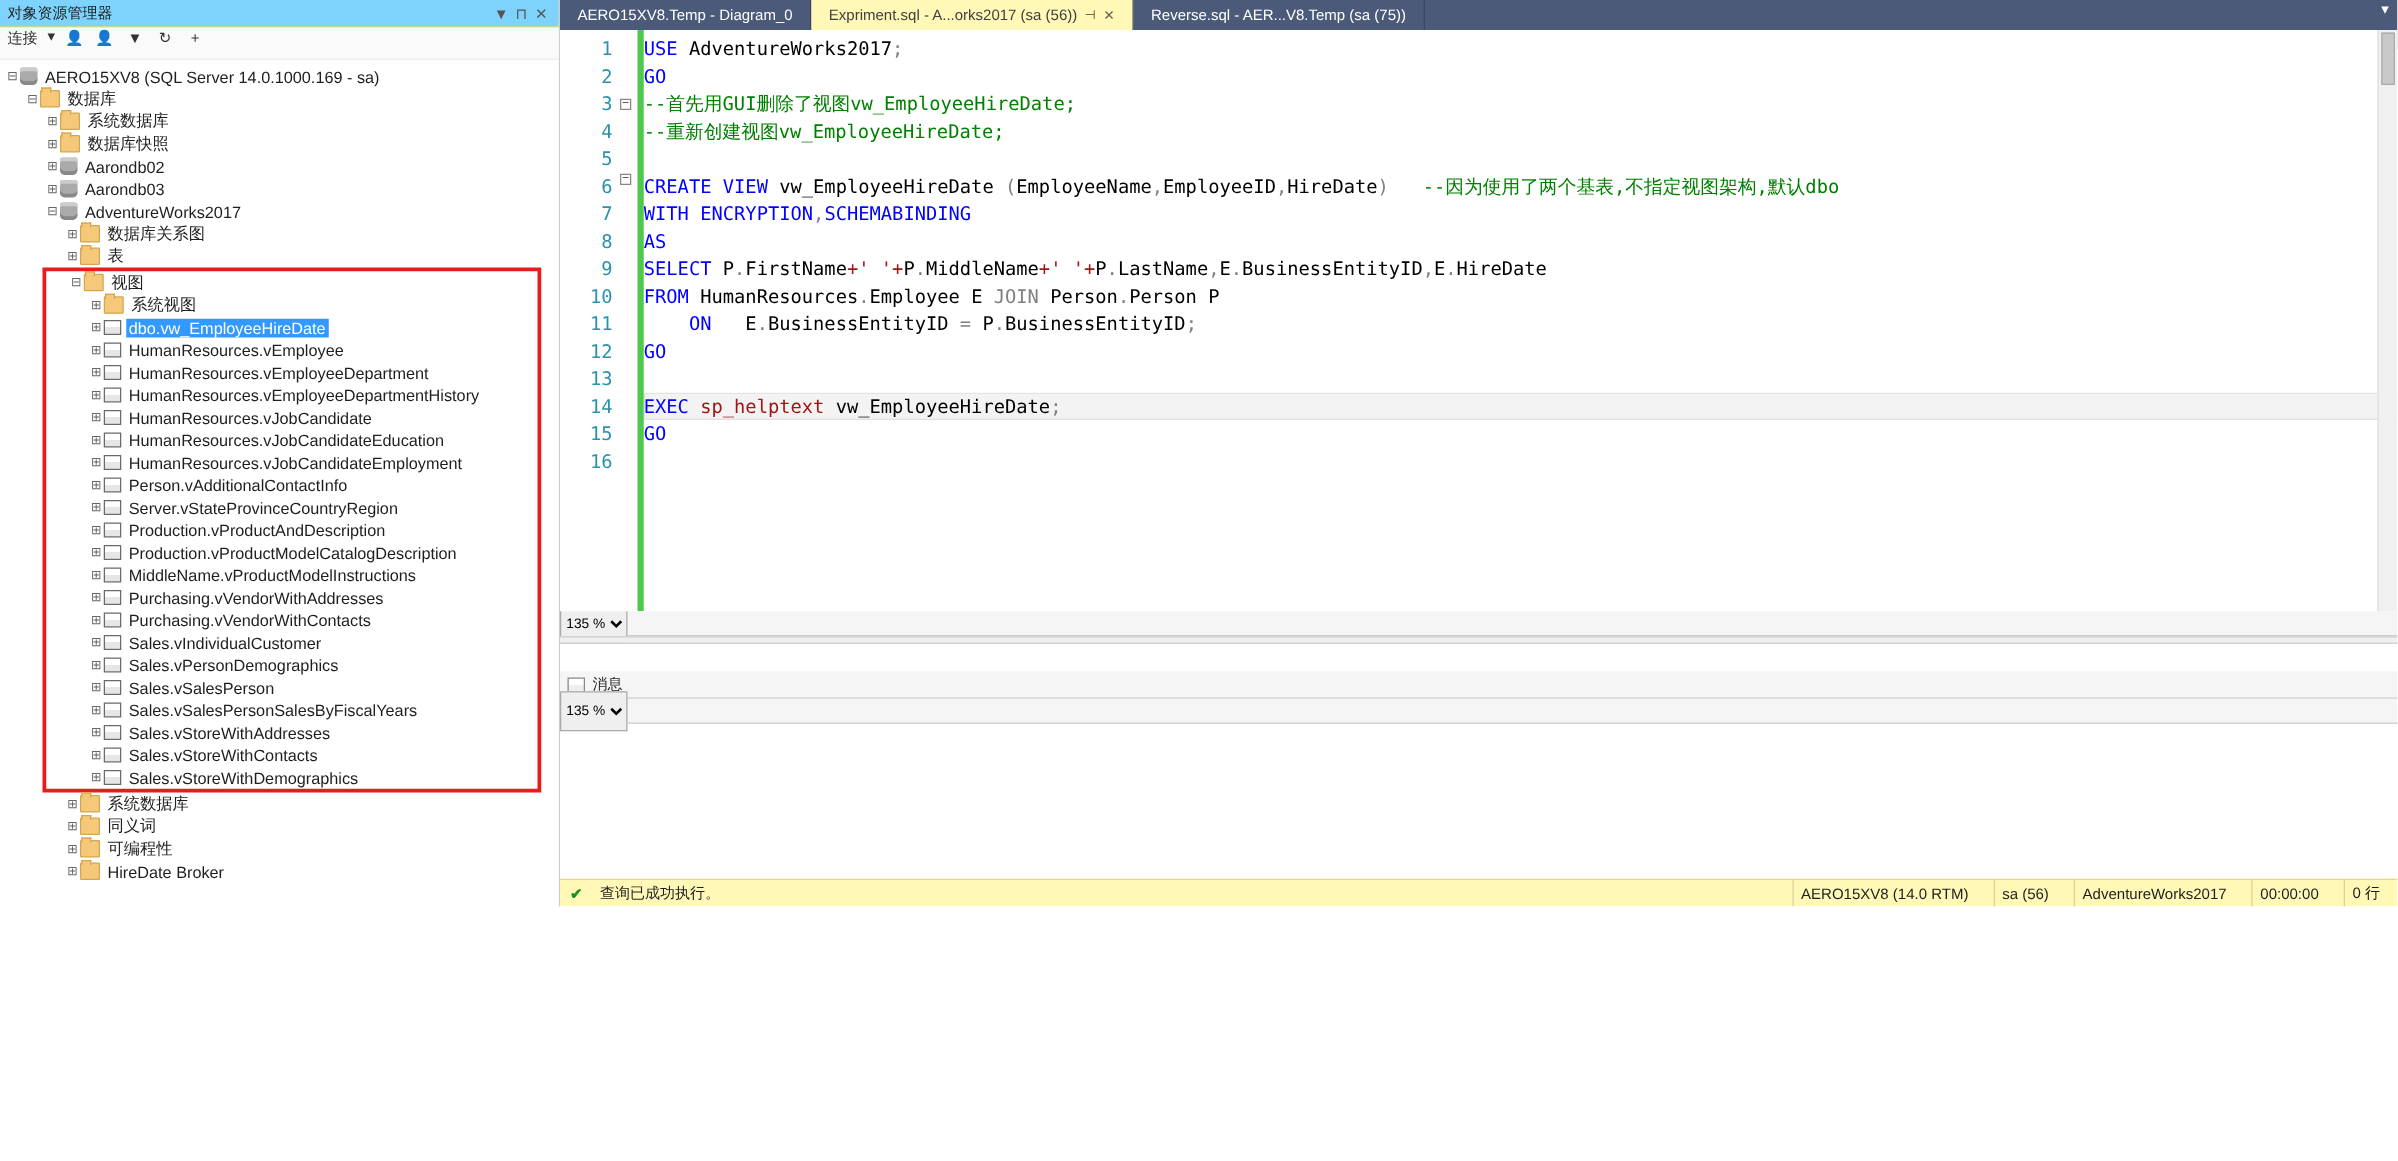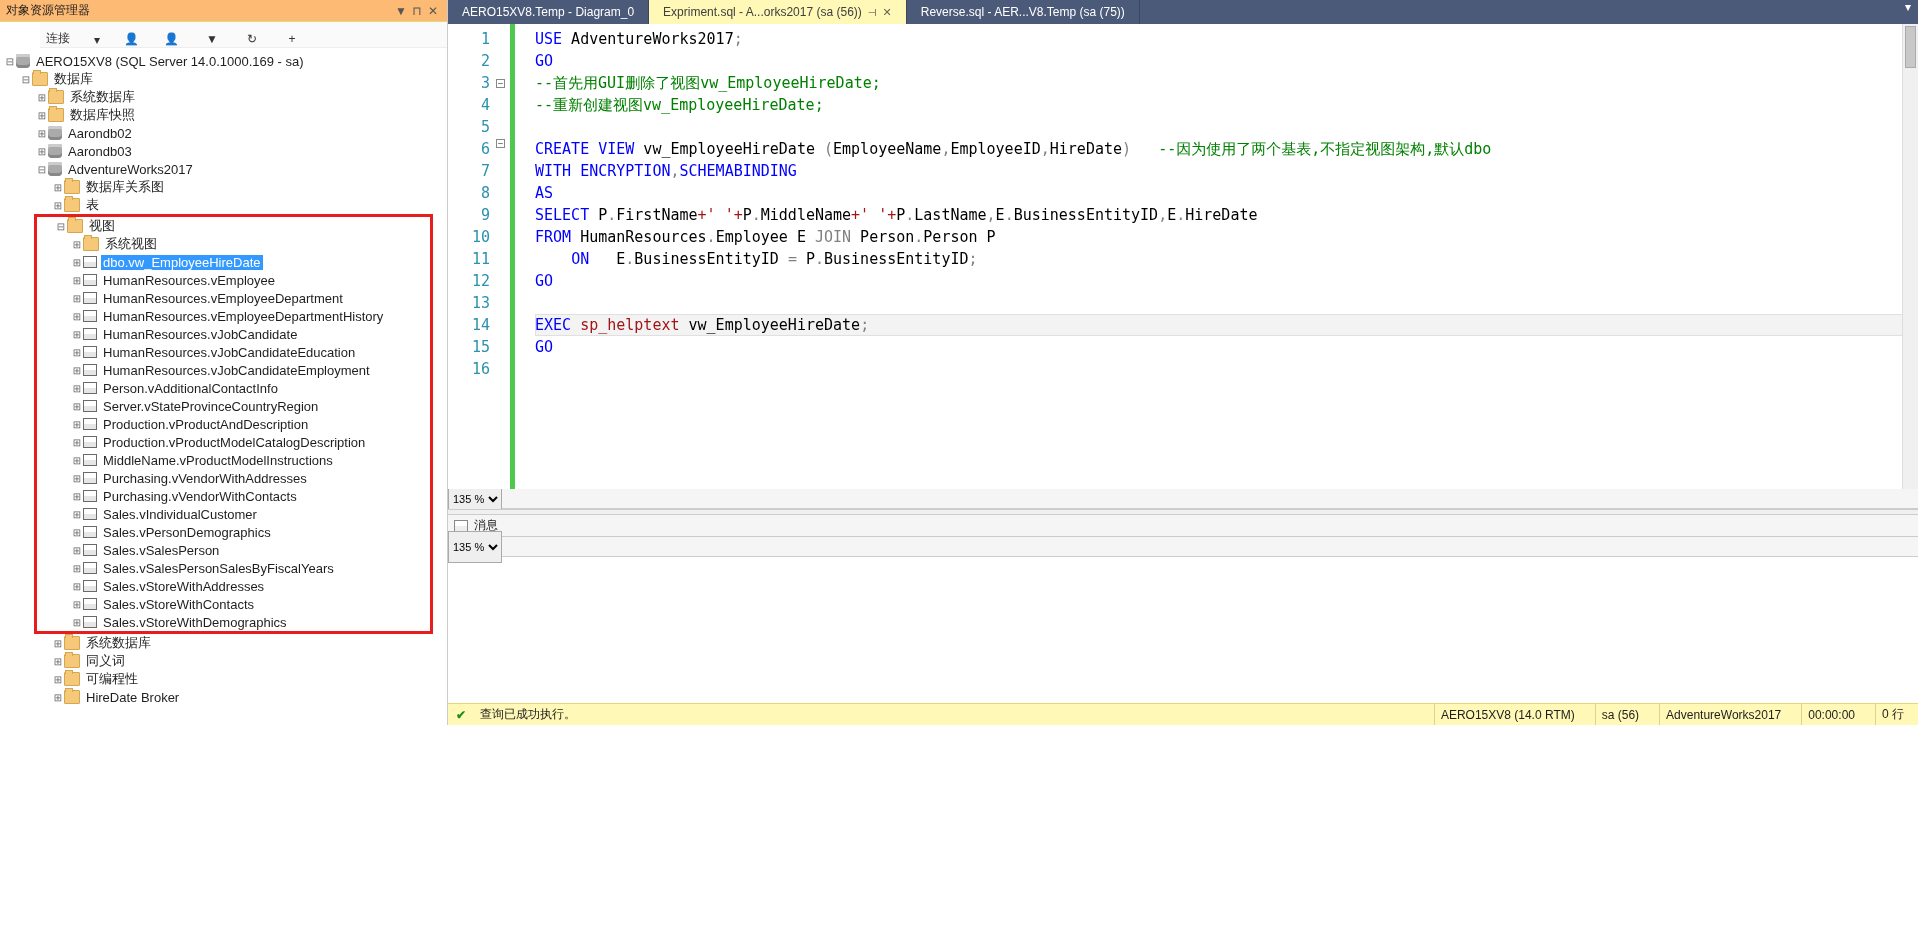--- a/index.html
+++ b/index.html
@@ -1,22 +1,22 @@
 <!DOCTYPE html>
 <html><head>
 <meta charset="utf-8">
 <style>
   * { box-sizing: border-box; margin: 0; padding: 0; }
   body { font-family: "Segoe UI", "Microsoft YaHei", sans-serif; font-size: 12px; background: #fff; color: #1e1e1e; width: 1918px; height: 929px; overflow: hidden; position: relative; }
   .container { display: flex; height: 725px; }
   .sidebar { width: 448px; display: flex; flex-direction: column; border-right: 1px solid #ccc; }
-  .panel-header { background: #fdba74; border-bottom: 1px solid #e5d87a; display: flex; align-items: center; height: 22px; padding: 0 6px; font-size: 12px; }
+  .panel-header { background: #7dd3fc; border-bottom: 1px solid #e5d87a; display: flex; align-items: center; height: 22px; padding: 0 6px; font-size: 12px; }
   .panel-header .title { flex: 1; }
   .panel-header .icon { width: 16px; text-align: center; color: #555; cursor: pointer; }
-  .toolbar { display: flex; align-items: flex-end; height: 26px; padding: 0 6px; gap: 24px; border-bottom: 1px solid #eee; background: #fafafa; margin-left: 40px; }
+  .toolbar { display: flex; align-items: flex-start; height: 26px; padding: 0 6px; gap: 8px; border-bottom: 1px solid #eee; background: #fafafa; }
   .toolbar span { font-size: 12px; color: #333; }
   .tb-icon { display: inline-block; width: 16px; height: 16px; text-align: center; line-height: 16px; color: #555; cursor: pointer; }
   .tree { flex: 1; overflow: auto; padding: 4px 0; font-size: 13px; background: #fff; }
   .node { display: flex; align-items: center; height: 18px; padding-right: 4px; cursor: pointer; white-space: nowrap; }
   .node .expander { width: 12px; text-align: center; color: #666; font-size: 10px; }
   .node .folder { width: 16px; height: 14px; display: inline-block; background: #f5c87a; border: 1px solid #d4a64e; border-radius: 1px; margin-right: 4px; position: relative; }
   .node .folder::before { content:""; position:absolute; top:-3px; left:0; width:6px; height:3px; background:#f5c87a; border:1px solid #d4a64e; border-bottom:none; }
   .node .dbicon { width: 14px; height: 14px; display: inline-block; background: #aaa; border-radius: 2px 2px 4px 4px; margin-right: 4px; box-shadow: inset 0 -3px 0 #888, inset 0 3px 0 #ccc; }
   .node .viewicon { width: 14px; height: 12px; display: inline-block; border: 1px solid #6a6a6a; background: linear-gradient(#fff 50%, #e6e6e6 50%); margin-right: 4px; position: relative; }
   .node .label { padding: 0 2px; }
@@ -30,32 +30,32 @@
   .tabbar .fill { flex: 1; }
   .tabbar .drop { width: 20px; text-align: center; cursor: pointer; }
   .editor-area { flex: 1; display: flex; flex-direction: column; }
   .editor-split { flex: 1; display: flex; flex-direction: column; position: relative; }
   .code-wrap { flex: 1; display: flex; overflow: hidden; background: #fff; position: relative; }
   .gutter { width: 62px; text-align: right; font-family: Consolas, monospace; font-size: 15px; color: #2b91af; padding: 4px 20px 4px 0; user-select: none; position: relative; }
   .gutter .ln { height: 22px; line-height: 22px; }
   .gutter .foldcol { position: absolute; right: 4px; top: 4px; width: 10px; }
   .fold-mark { width: 9px; height: 9px; border: 1px solid #888; font-size: 9px; line-height: 7px; text-align: center; color: #555; margin-top: 7px; margin-bottom: 11px; cursor: pointer; }
   .greenbar { width: 5px; background: #4ec94e; }
-  .code { font-family: Consolas, "Microsoft YaHei Mono", monospace; font-size: 15px; padding: 4px 0 4px 20px; line-height: 22px; white-space: pre; flex: 1; overflow: auto; }
+  .code { font-family: Consolas, "Microsoft YaHei Mono", monospace; font-size: 15px; padding: 4px 0 4px 0; line-height: 22px; white-space: pre; flex: 1; overflow: auto; }
   .kw { color: #0000ff; }
   .cm { color: #008000; }
   .fn { color: #a31515; }
   .op { color: #808080; }
   .ident { color: #000; }
   .curline { background: #f3f3f3; box-shadow: inset 0 0 0 1px #e0e0e0; display: inline-block; min-width: 100%; }
   .split-handle { height: 6px; background: #f0f0f0; border-top: 1px solid #ccc; border-bottom: 1px solid #ccc; cursor: row-resize; }
   .zoom { height: 20px; display: flex; align-items: center; background: #f5f5f5; border-bottom: 1px solid #ccc; font-size: 11px; }
   .zoom select { font-size: 11px; height: 32px; border: 1px solid #aaa; }
   .msg-pane { display: flex; flex-direction: column; height: 188px; }
-  .msg-tabs { display: flex; align-items: center; height: 22px; background: #f5f5f5; border-bottom: 1px solid #ccc; padding-left: 6px; gap: 6px; font-size: 12px; }
+  .msg-tabs { display: flex; align-items: center; height: 22px; background: #f5f5f5; border-bottom: 1px solid #ccc; padding-left: 6px; gap: 6px; font-size: 12px; margin-top: 22px; }
   .msg-tabs .micon { width: 14px; height: 12px; border: 1px solid #888; background: linear-gradient(#fff 50%, #eee 50%); display: inline-block; }
   .msg-body { flex: 1; padding: 6px 12px; font-family: Consolas, "Microsoft YaHei", monospace; font-size: 15px; white-space: pre; overflow: auto; }
   .statusbar { display: flex; align-items: center; height: 22px; background: #fff8b6; font-size: 12px; padding: 0 8px; gap: 14px; border-top: 1px solid #e5d87a; }
   .statusbar .ok { color: #1a8f1a; font-weight: bold; }
   .statusbar .fill { flex: 1; }
   .statusbar .seg { padding: 0 6px; border-left: 1px solid rgba(0,0,0,.15); height: 100%; display: flex; align-items: center; }
   .scroll-v { position: absolute; right: 0; top: 0; bottom: 0; width: 16px; background: #f0f0f0; border-left: 1px solid #ddd; }
   .scroll-v::before { content:""; position:absolute; top:2px; left:2px; right:2px; height:40px; background:#c8c8c8; border:1px solid #aaa; }
   .side-tool { position: absolute; right: 0; top: 24px; width: 16px; height: 16px; background: #eee; border: 1px solid #aaa; text-align: center; line-height: 14px; font-size: 10px; cursor: pointer; }
 </style>

